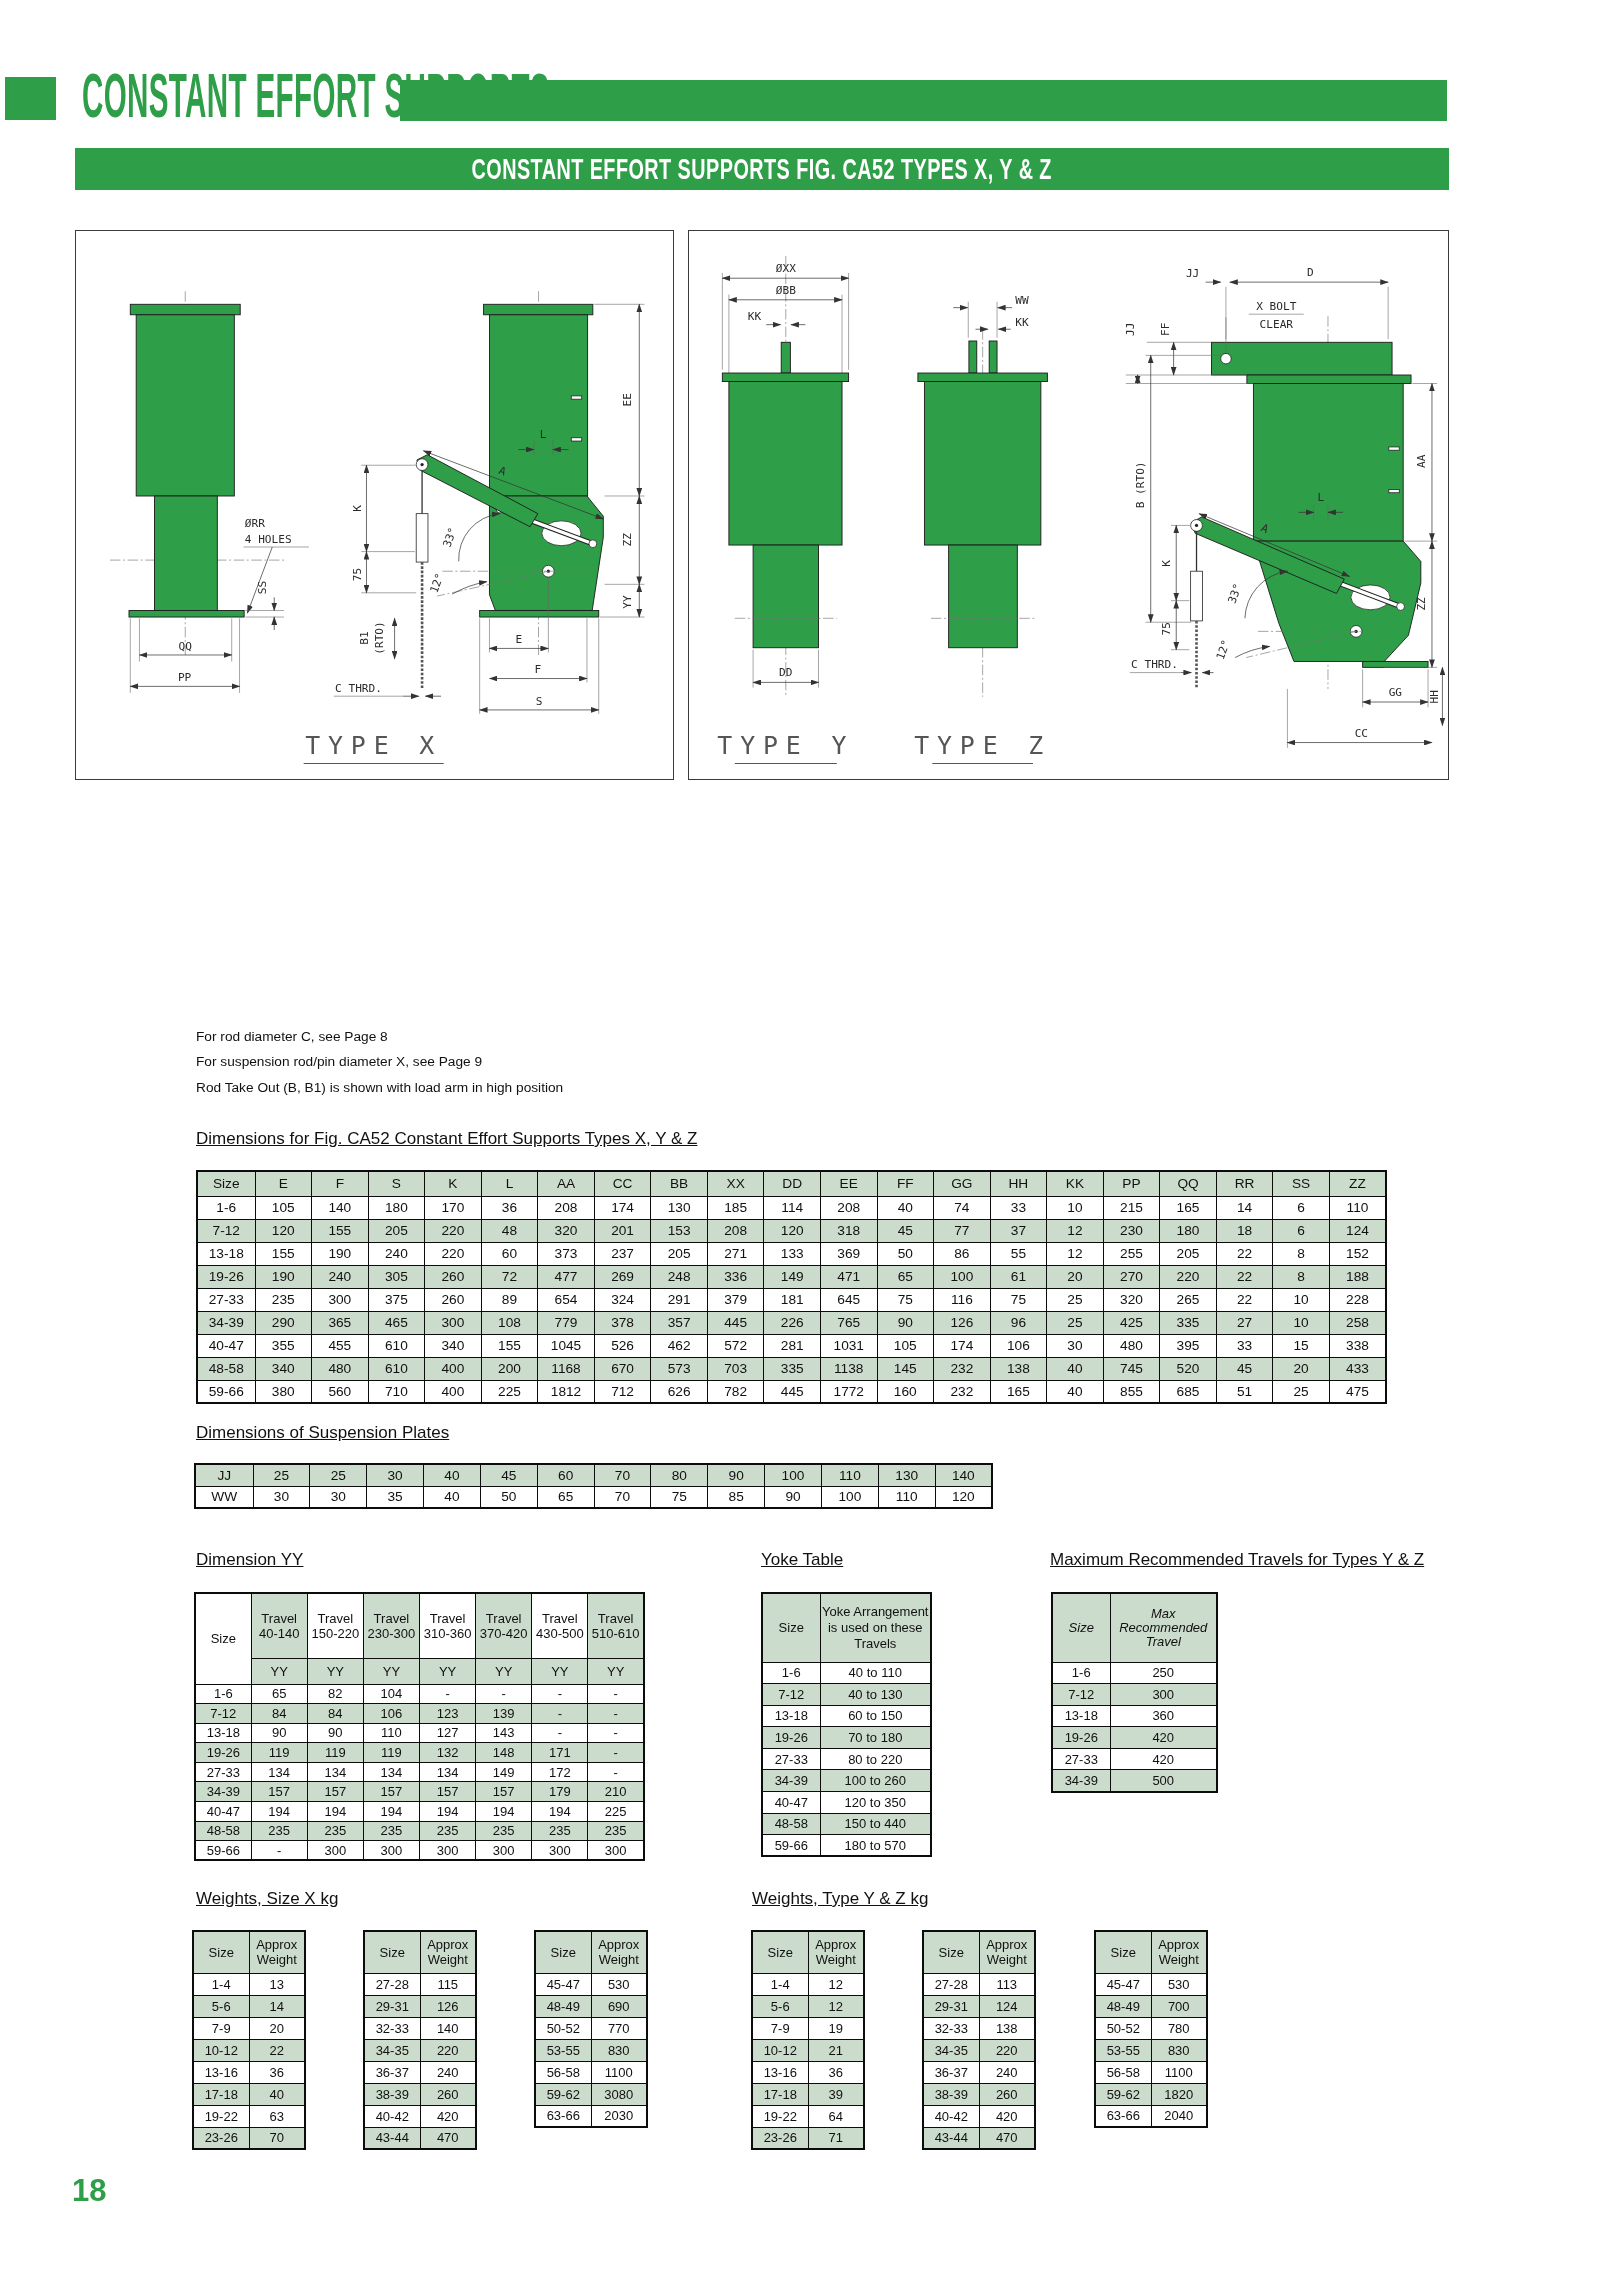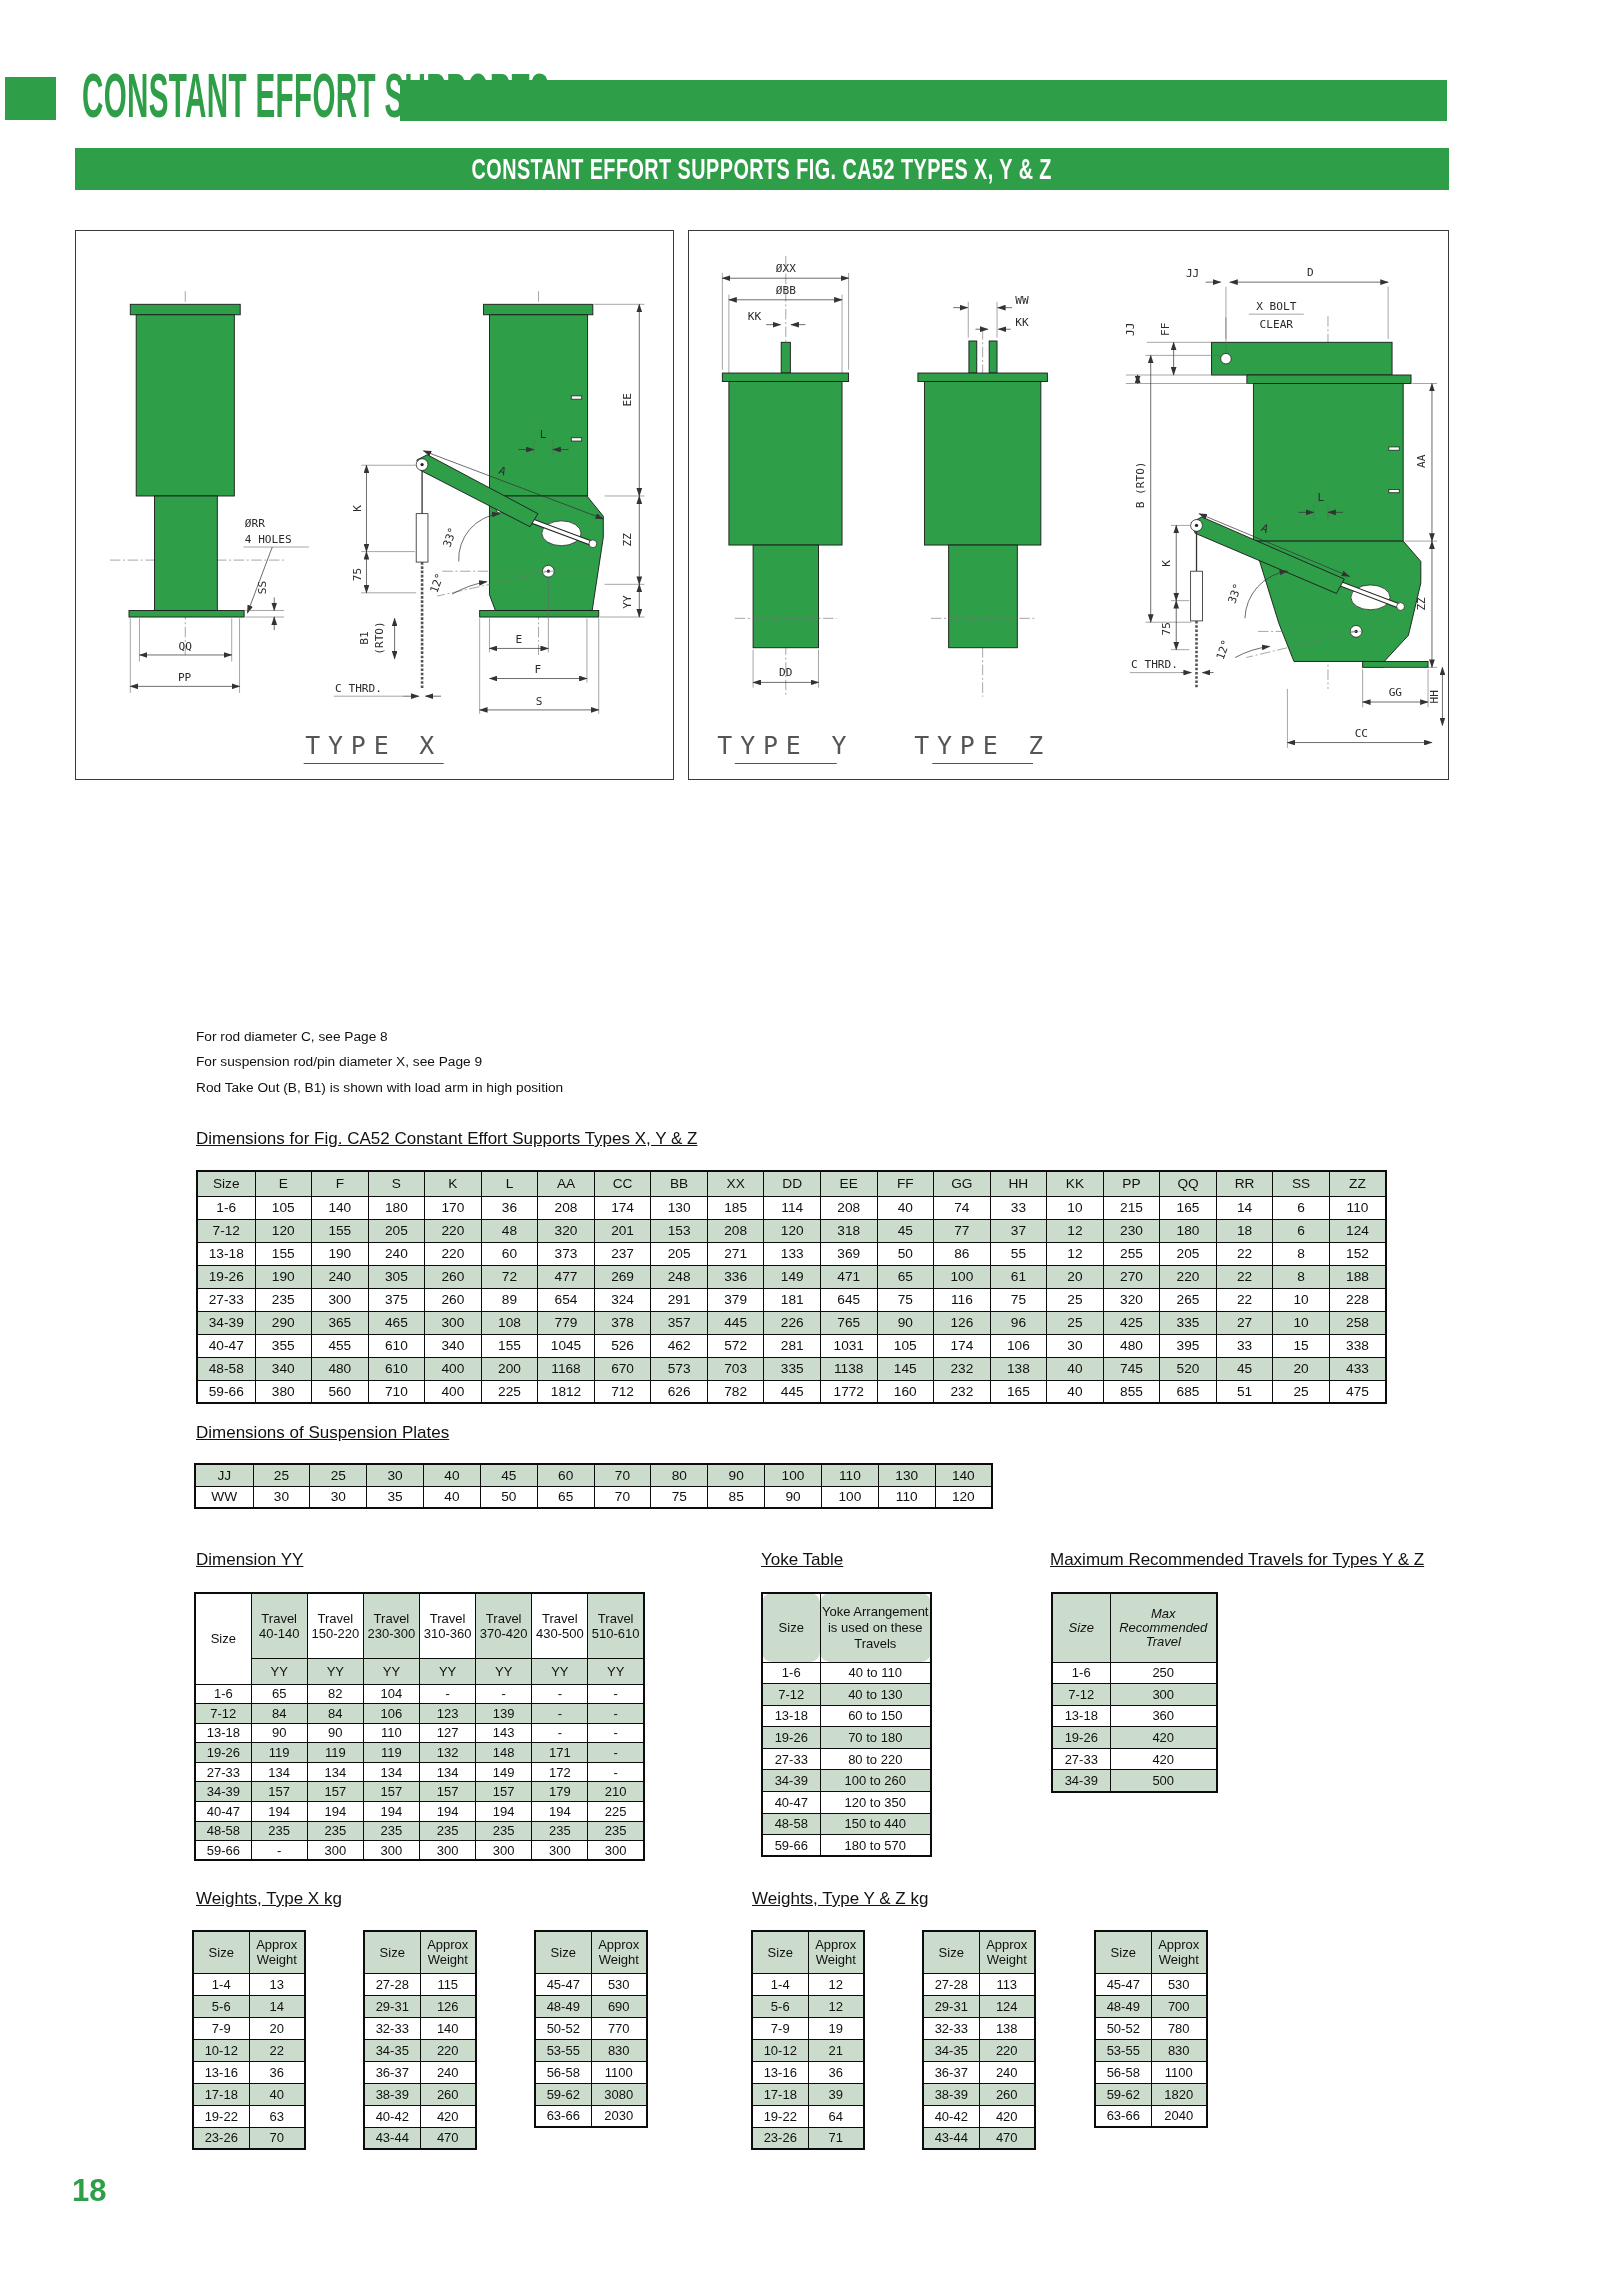--- a/index.html
+++ b/index.html
@@ -64,21 +64,21 @@
   .yy thead tr.trav th{background:#fff;line-height:15px;}
   .yy thead tr.trav th:nth-child(even){background:var(--sage);}
   .yy thead tr.sub{height:26px;}
   .yy thead tr.sub th{background:var(--sage);}
   .yy tbody tr{height:19.6px;}
   .yy tbody tr:nth-child(even){background:var(--sage);}
 
   table.yoke{width:171px;font-size:13px;}
   .yoke col.c0{width:58px;}
   .yoke thead tr{height:69px;}
-  .yoke thead th{background:var(--sage);line-height:15.7px;border-radius:10px;}
+  .yoke thead th{background:var(--sage);line-height:15.7px;}
   .yoke tbody tr{height:21.6px;}
   .yoke tbody tr:nth-child(even){background:var(--sage);}
 
   table.max{width:167px;font-size:13px;}
   .max col.c0{width:58px;}
   .max thead tr{height:69px;}
   .max thead th{background:var(--sage);line-height:14px;font-style:italic;}
   .max tbody tr{height:21.6px;}
   .max tbody tr:nth-child(even){background:var(--sage);}
 
@@ -872,21 +872,21 @@
         <td>27-33</td>
         <td>420</td>
       </tr>
       <tr>
         <td>34-39</td>
         <td>500</td>
       </tr>
     </tbody>
 </table>
 
-<h3 class="abs sec-title" style="left:196px;top:1889px;">Weights, Type X kg</h3>
+<h3 class="abs sec-title" style="left:196px;top:1889px;">Weights, Size X kg</h3>
 <table class="abs tbl wt" style="left:192px;top:1930px;">
   <colgroup>
       <col class="c0">
     </colgroup>
   <thead>
       <tr>
         <th>Size</th>
         <th>Approx Weight</th>
       </tr>
     </thead>

